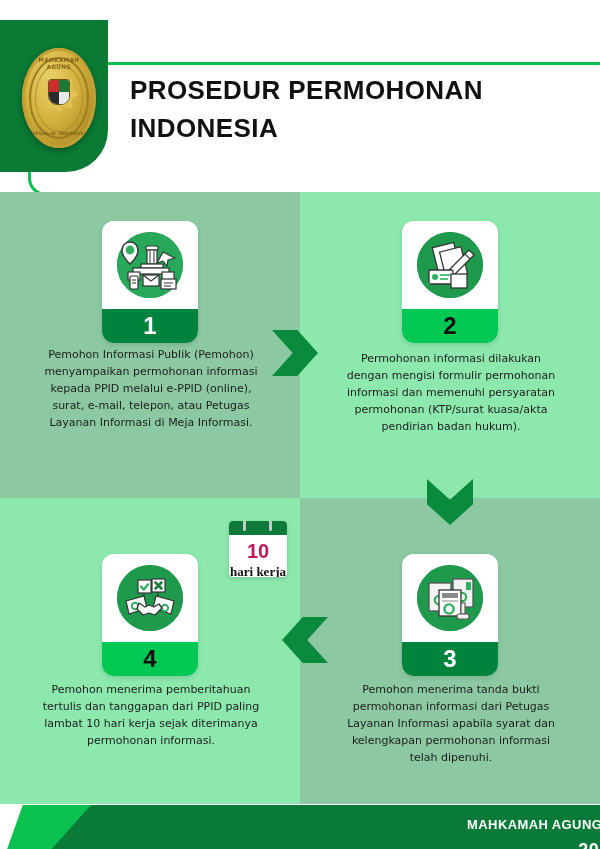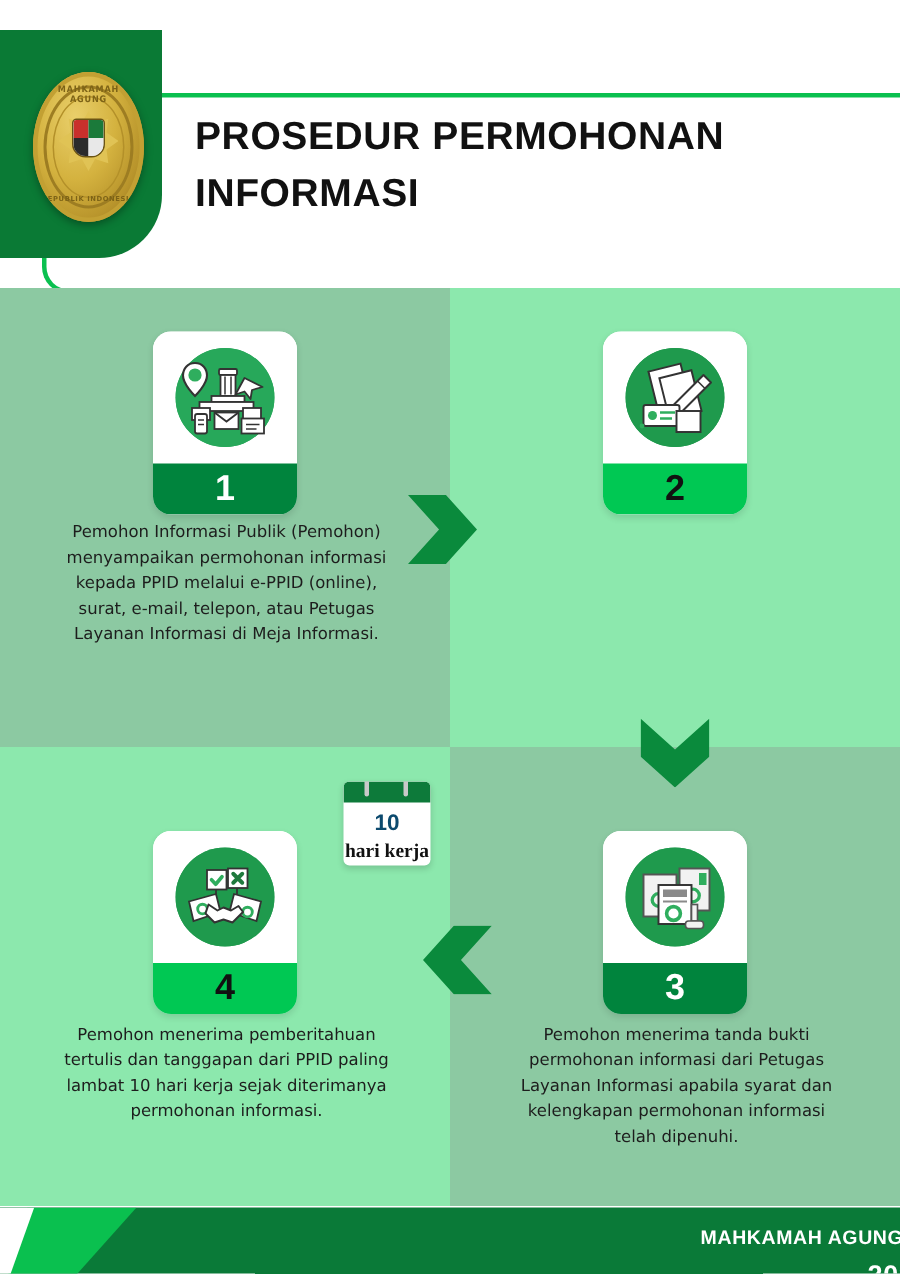--- a/index.html
+++ b/index.html
@@ -127,21 +127,21 @@
   }
 
   
   .calendar{
     position:absolute;width:58px;height:56px;background:#ffffff;
     border-radius:4px;box-shadow:0 2px 4px rgba(0,0,0,.15);overflow:hidden;
   }
   .calendar .cal-top{height:14px;background:#0d7a3a;}
   .calendar .cal-days{
     text-align:center;font-family:"Liberation Sans", sans-serif;
-    font-weight:bold;font-size:15px;color:#0c4a6e;line-height:1;margin-top:6px;
+    font-weight:bold;font-size:20px;color:#be185d;line-height:1;margin-top:6px;
   }
   .calendar .cal-label{
     text-align:center;font-family:Liberation Serif, serif;
     font-weight:bold;font-size:13px;color:#111;margin-top:3px;
   }
   .cal-ring{position:absolute;top:-4px;width:3px;height:14px;background:#c9c9c9;border-radius:2px;}
   .cal-ring.r1{left:14px;}
   .cal-ring.r2{left:40px;}
 
   
@@ -182,21 +182,21 @@
         <i class="q1"></i>
           <i class="q2"></i>
           <i class="q3"></i>
           <i class="q4"></i>
       </div>
       <div class="bottext">REPUBLIK INDONESIA</div>
     </div>
 
     <div class="hdr-title">
       <div>PROSEDUR PERMOHONAN</div>
-      <div>INFORMASI</div>
+      <div>INDONESIA</div>
     </div>
   </div>
 
   <div class="grid">
     <div class="q q-tl"></div>
     <div class="q q-tr"></div>
     <div class="q q-bl"></div>
     <div class="q q-br"></div>
   </div>
 
@@ -256,20 +256,21 @@
           <line x1="23" y1="43" x2="33" y2="43" stroke="#2fae5e" stroke-width="1.6"></line>
           <line x1="23" y1="47" x2="31" y2="47" stroke="#2fae5e" stroke-width="1.6"></line>
 
           <rect x="34" y="42" width="16" height="14" fill="#fff" stroke="#333" stroke-width="1.3"></rect>
           <circle cx="11" cy="52" r="1.6" fill="#2fae5e"></circle>
         </svg>
       </span>
     </div>
     <div class="num num-bright">2</div>
   </div>
+  <div class="steptext" style="left:340px;top:330px;width:222px;">Permohonan informasi dilakukan dengan mengisi formulir permohonan informasi dan memenuhi persyaratan permohonan (KTP/surat kuasa/akta pendirian badan hukum).</div>
 
   <div class="card" style="left:402px;top:534px;">
     <div class="icon-area">
       <span class="circ circ-solid">
         <svg viewBox="0 0 66 66" width="66" height="66" aria-hidden="true">
           <circle cx="33" cy="33" r="33" fill="#1f9a4d"></circle>
           <rect x="12" y="18" width="22" height="28" fill="#f2f2f2" stroke="#555" stroke-width="1.3"></rect>
           <circle cx="22" cy="35" r="4.2" fill="none" stroke="#2fae5e" stroke-width="2.2"></circle>
           <rect x="36" y="14" width="20" height="28" fill="#f2f2f2" stroke="#555" stroke-width="1.3"></rect>
           <rect x="49" y="17" width="5" height="8" fill="#2fae5e"></rect>

